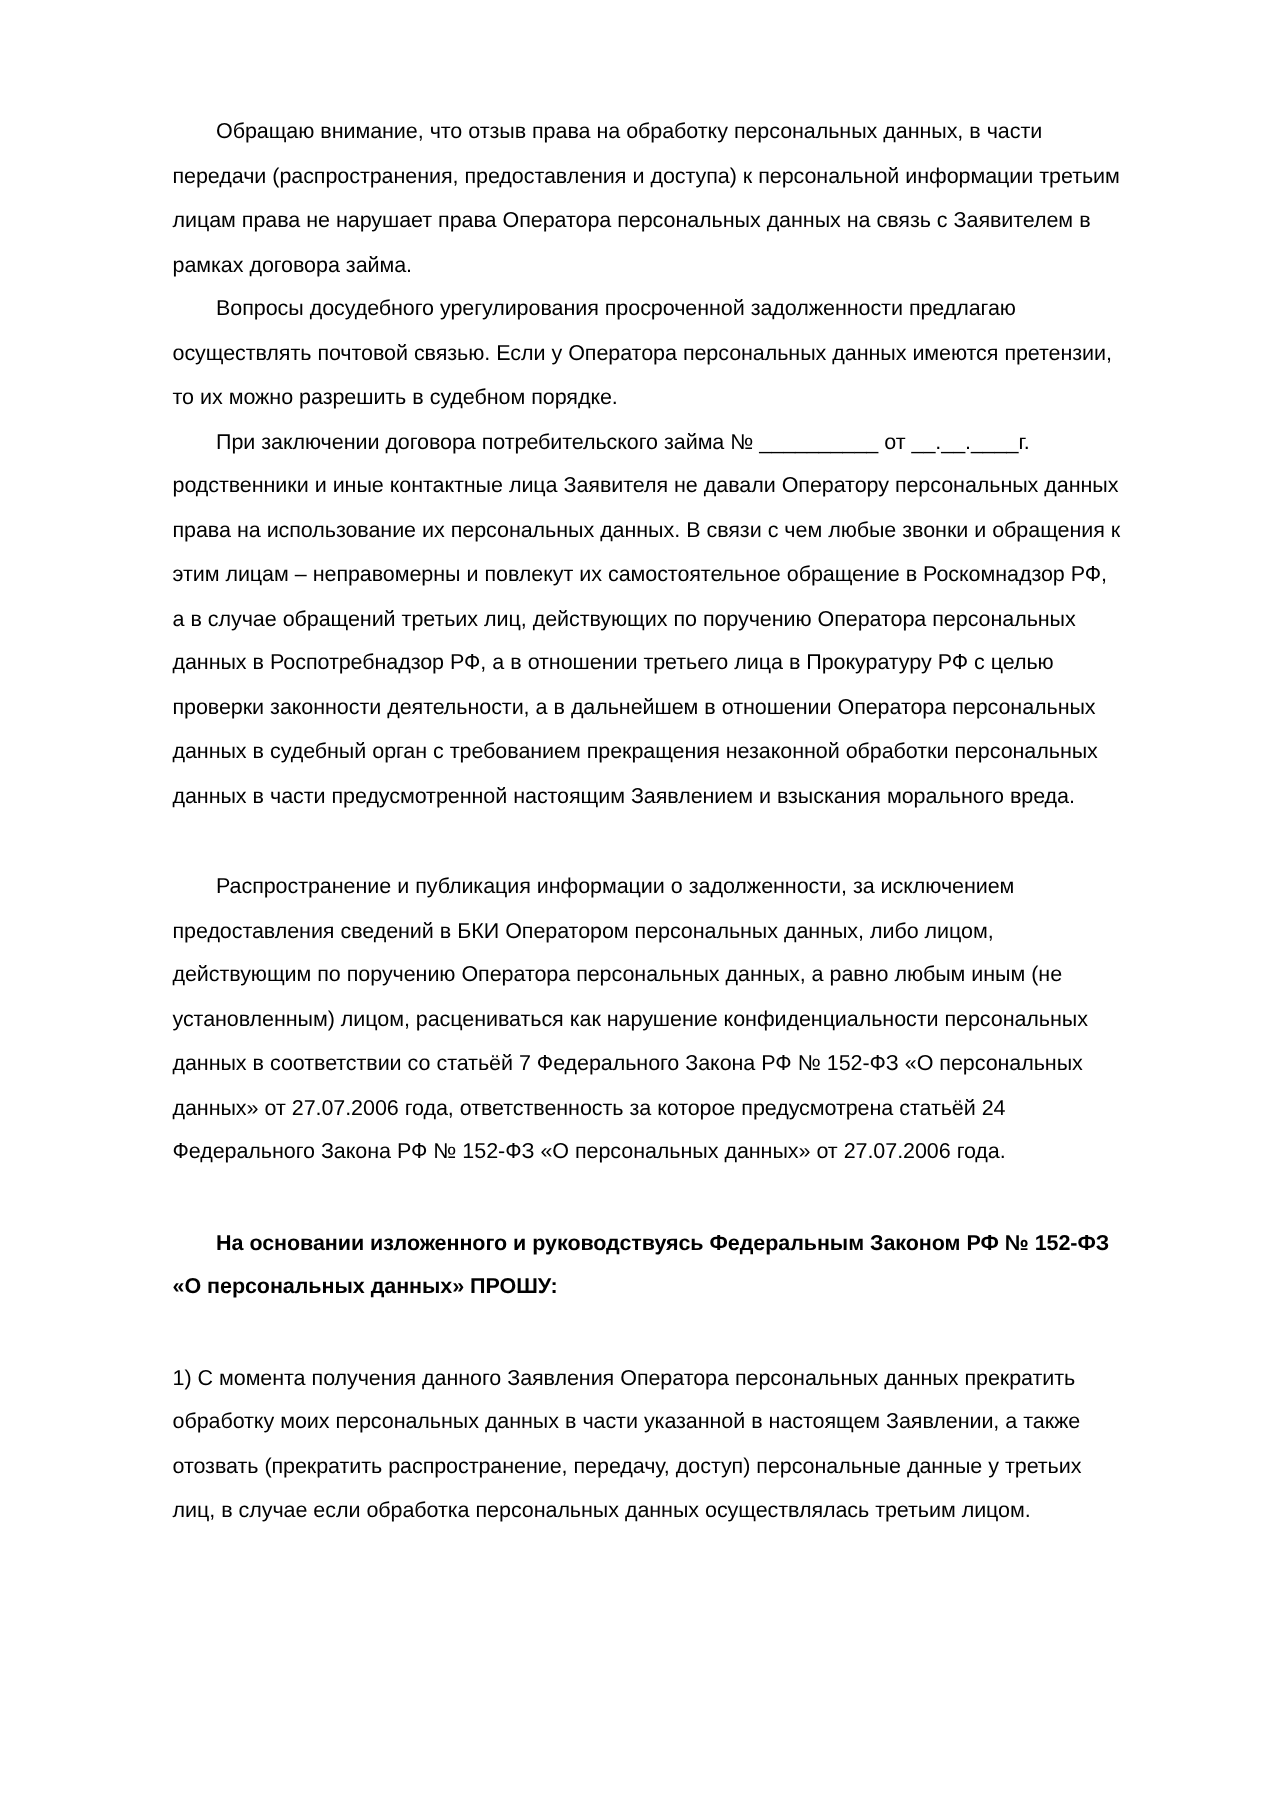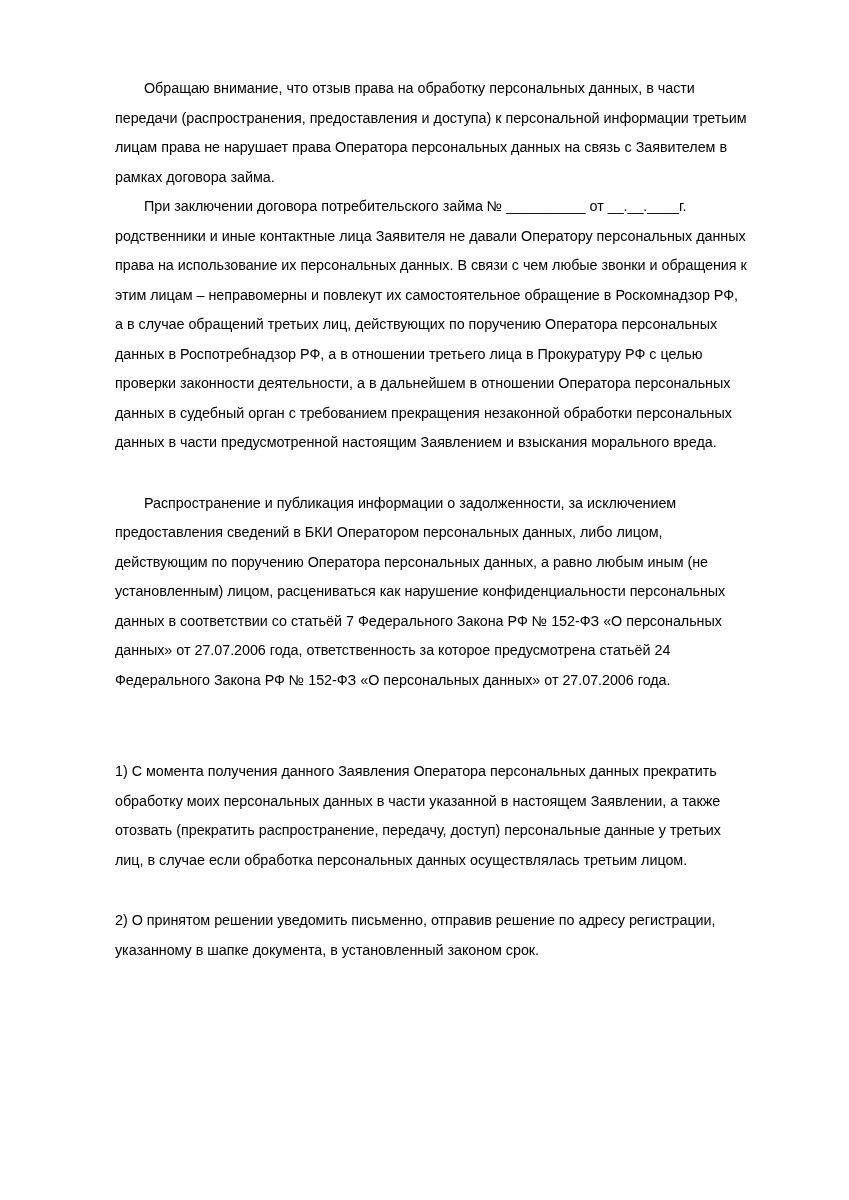--- a/index.html
+++ b/index.html
@@ -48,32 +48,33 @@
 </style>
 </head>
 <body>
 
 <div class="page">
   <div class="doc-body">
 
     <p class="para">Обращаю внимание, что отзыв права на обработку персональных данных, в части передачи (распространения, предоставления и доступа) к персональной информации третьим лицам права не нарушает права Оператора персональных данных на связь с Заявителем в рамках договора займа.</p>
 
 
+    <p class="para">Вопросы досудебного урегулирования просроченной задолженности предлагаю осуществлять почтовой связью. Если у Оператора персональных данных имеются претензии, то их можно разрешить в судебном порядке.</p>
 
     <p class="para">При заключении договора потребительского займа № __________ от __.__.____г. родственники и иные контактные лица Заявителя не давали Оператору персональных данных права на использование их персональных данных. В связи с чем любые звонки и обращения к этим лицам – неправомерны и повлекут их самостоятельное обращение в Роскомнадзор РФ, а в случае обращений третьих лиц, действующих по поручению Оператора персональных данных в Роспотребнадзор РФ, а в отношении третьего лица в Прокуратуру РФ с целью проверки законности деятельности, а в дальнейшем в отношении Оператора персональных данных в судебный орган с требованием прекращения незаконной обработки персональных данных в части предусмотренной настоящим Заявлением и взыскания морального вреда.</p>
 
     <div class="spacer-md"></div>
 
     <p class="para">Распространение и публикация информации о задолженности, за исключением предоставления сведений в БКИ Оператором персональных данных, либо лицом, действующим по поручению Оператора персональных данных, а равно любым иным (не установленным) лицом, расцениваться как нарушение конфиденциальности персональных данных в соответствии со статьёй 7 Федерального Закона РФ № 152-ФЗ «О персональных данных» от 27.07.2006 года, ответственность за которое предусмотрена статьёй 24 Федерального Закона РФ № 152-ФЗ «О персональных данных» от 27.07.2006 года.</p>
 
     <div class="spacer-md"></div>
 
+    <p class="para bold">На основании изложенного и руководствуясь Федеральным Законом РФ № 152-ФЗ «О персональных данных» ПРОШУ:</p>
 
     <div class="spacer-md"></div>
 
     <p class="para-flush">1) С момента получения данного Заявления Оператора персональных данных прекратить обработку моих персональных данных в части указанной в настоящем Заявлении, а также отозвать (прекратить распространение, передачу, доступ) персональные данные у третьих лиц, в случае если обработка персональных данных осуществлялась третьим лицом.</p>
 
     <div class="spacer-md"></div>
 
-    <p class="para-flush">2) О принятом решении уведомить письменно, отправив решение по адресу регистрации, указанному в шапке документа, в установленный законом срок.</p>
 
   </div>
 </div>
 
 </body></html>

